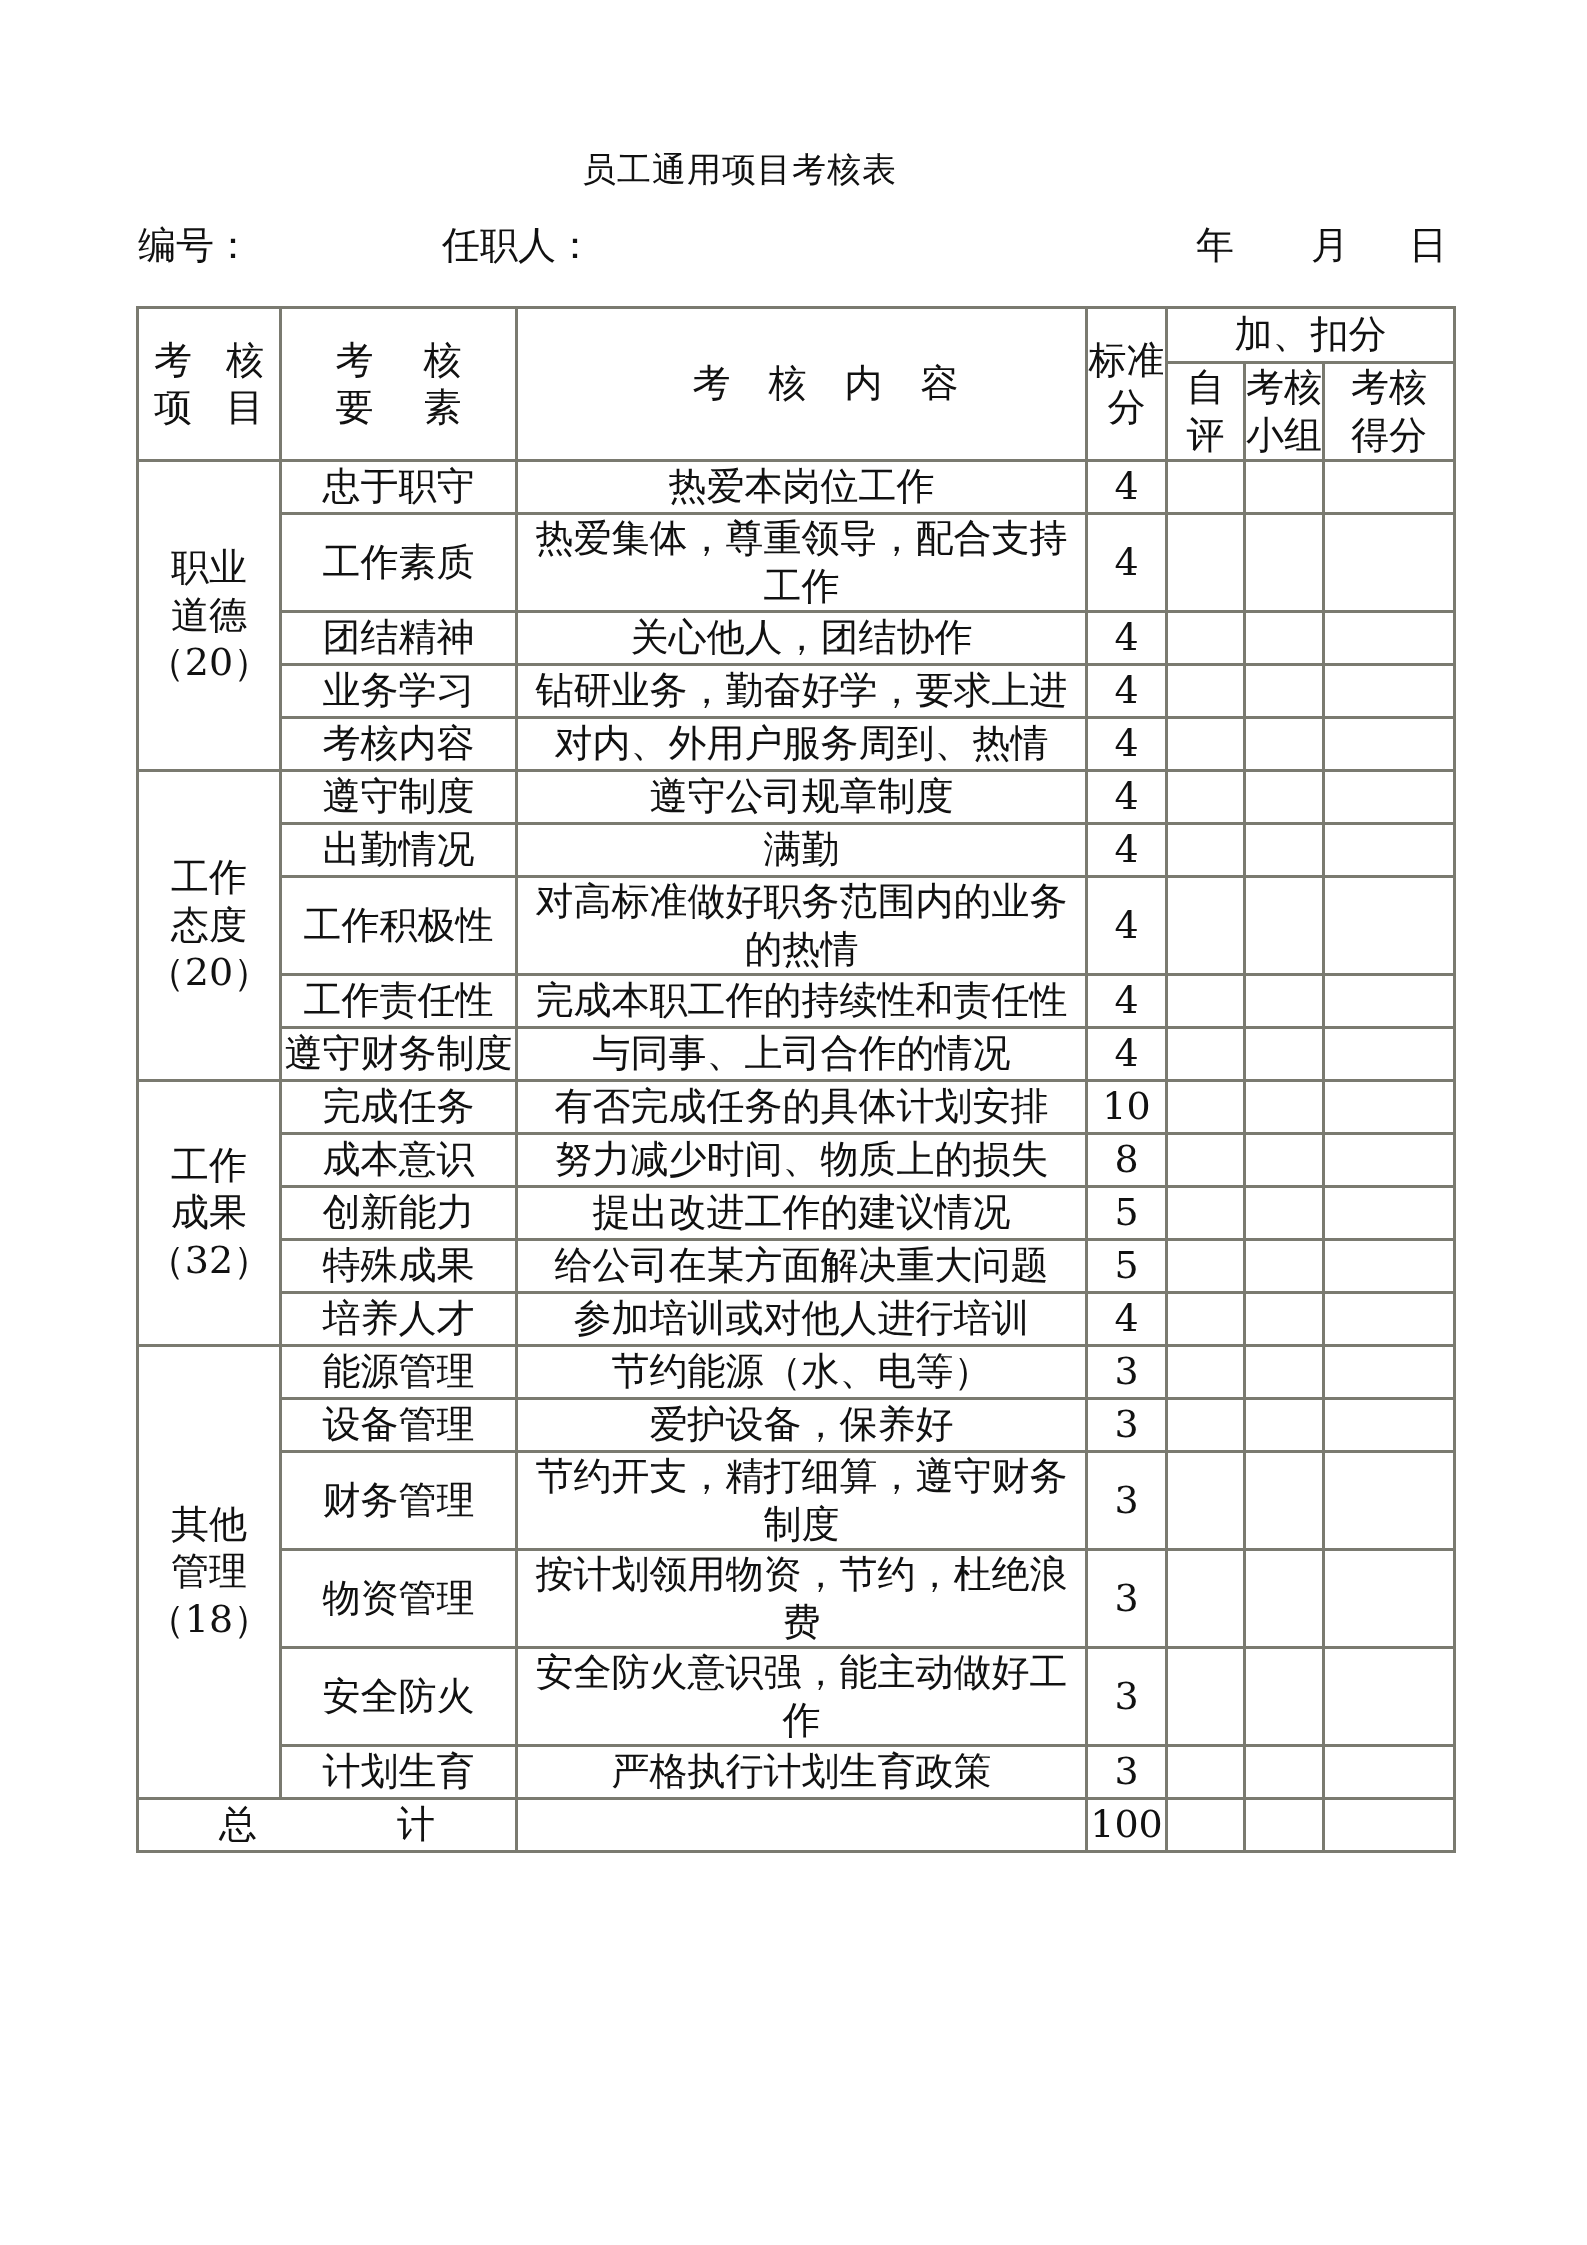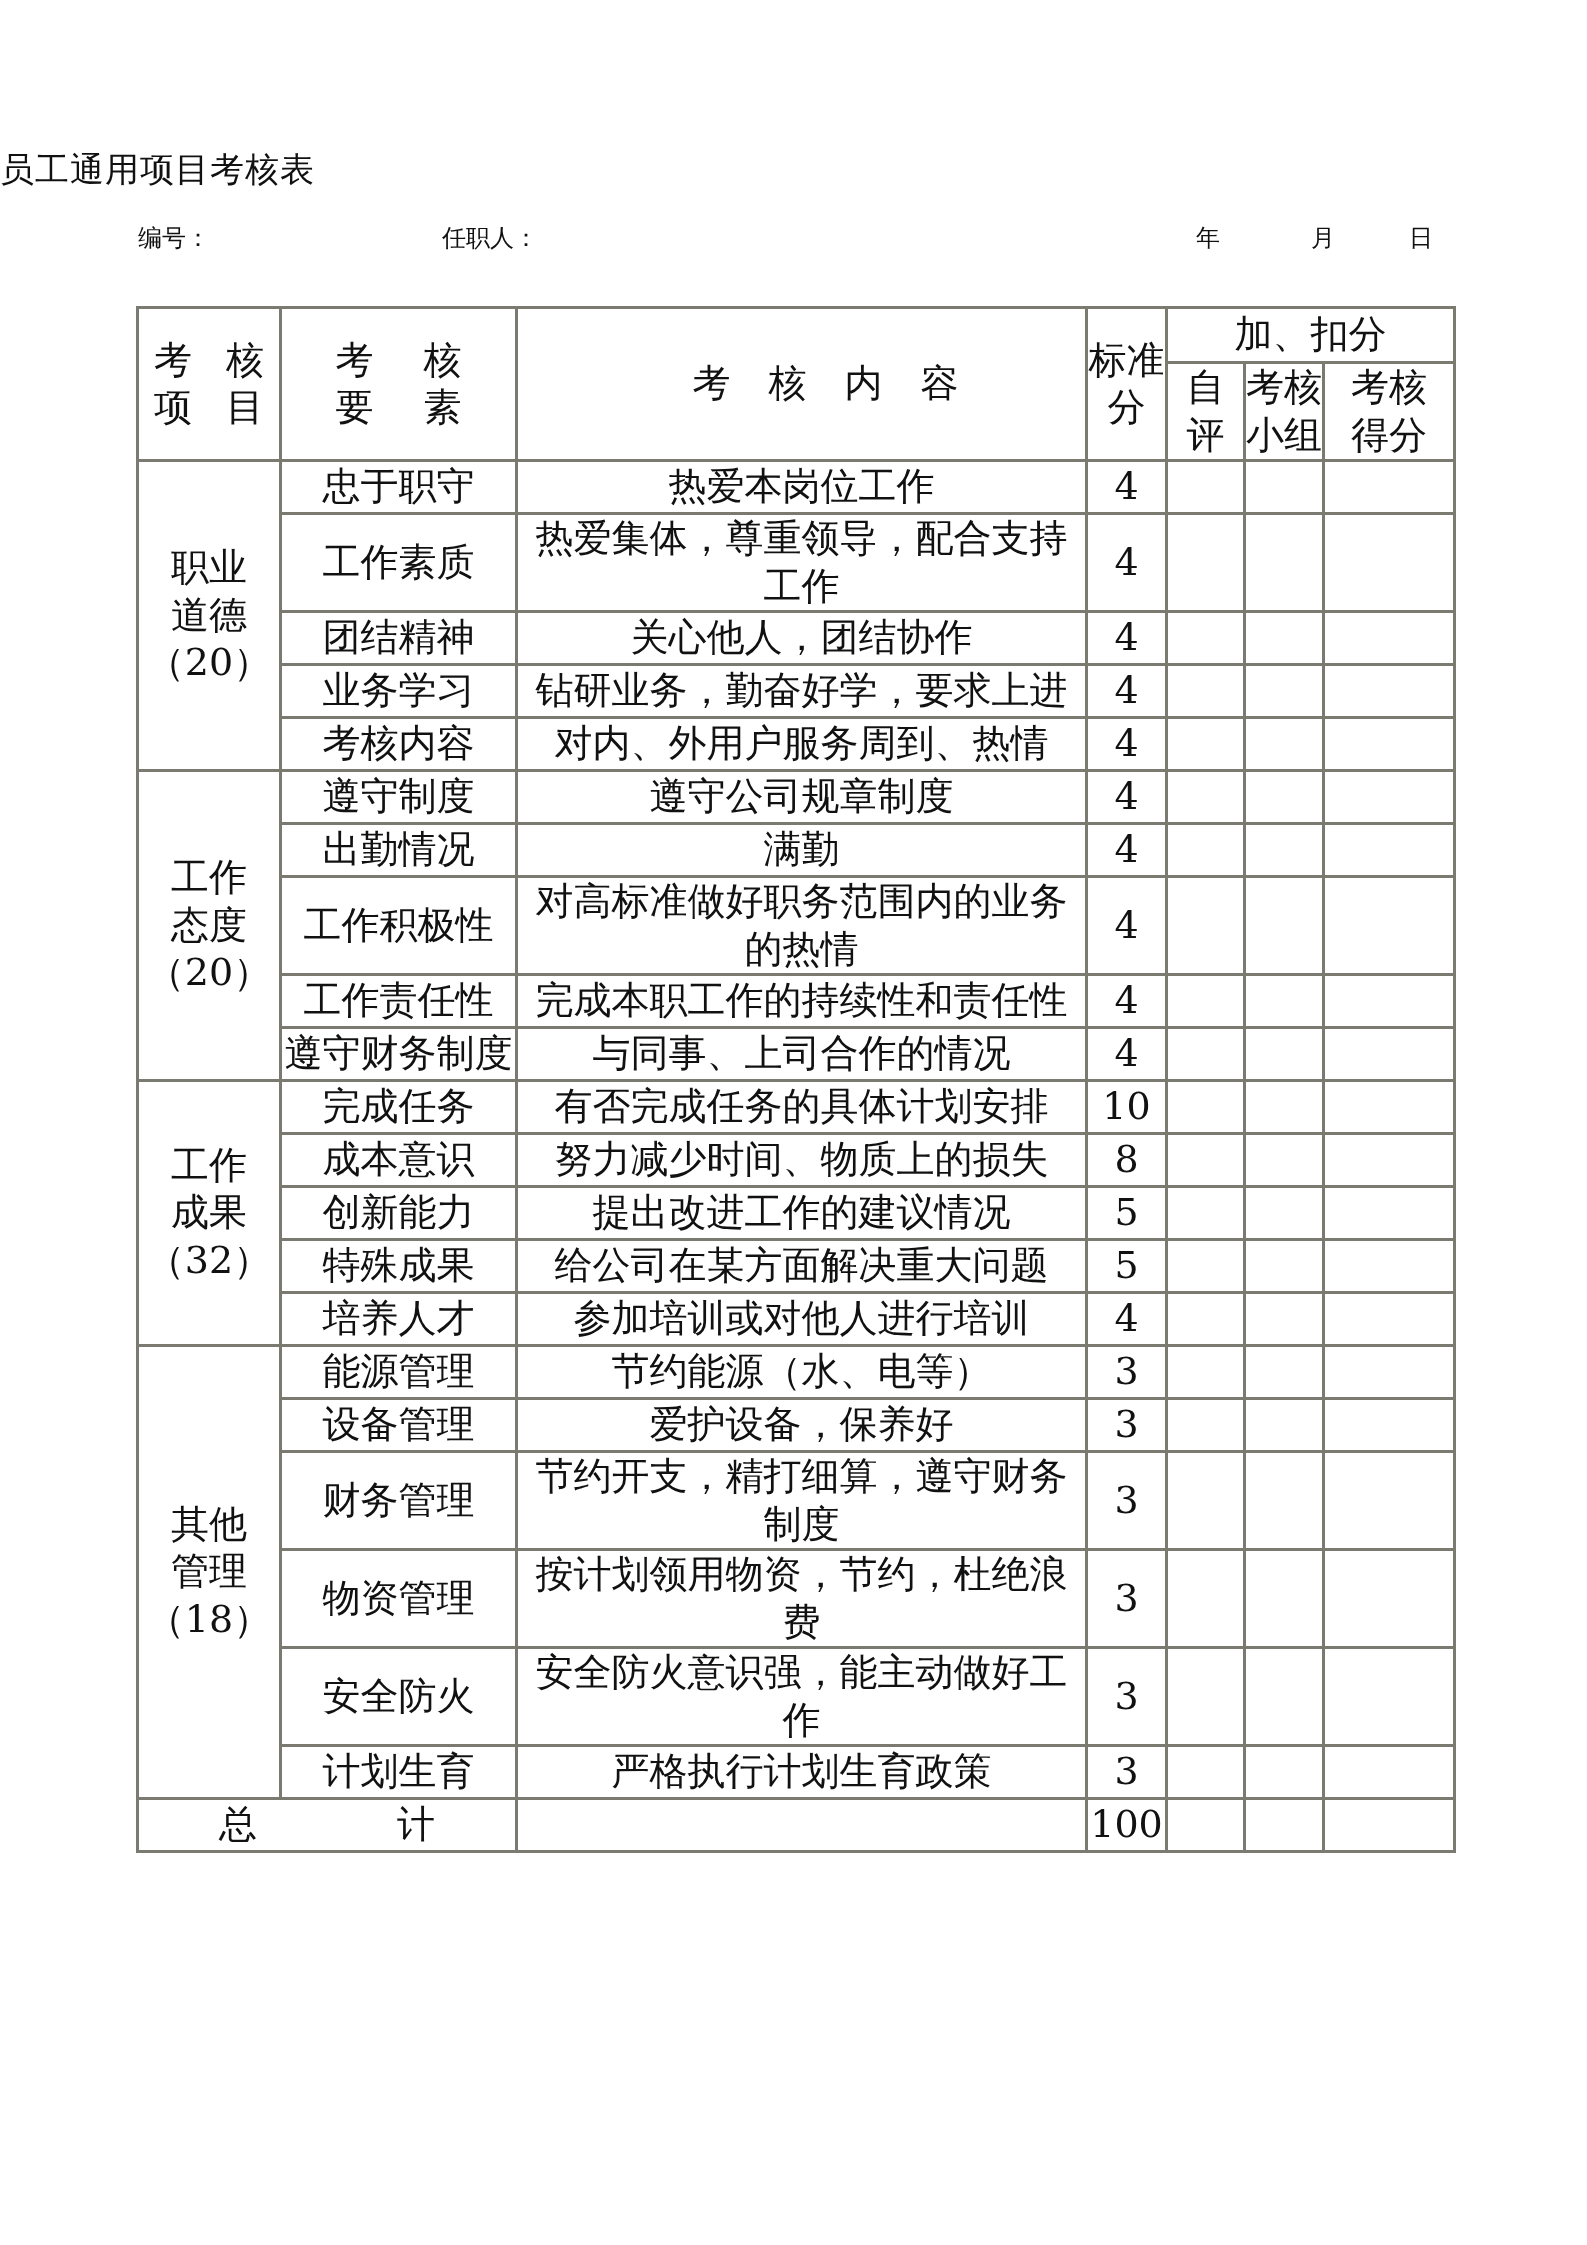--- a/index.html
+++ b/index.html
@@ -13,29 +13,29 @@
       position: relative;
       font-family: "DejaVu Serif", "Liberation Serif", serif;
       color: #111111;
       overflow: hidden;
     }
     .title {
       position: absolute;
       left: 0;
       width: 1479px;
       top: 152px;
-      text-align: left;
+      text-align: center;
       font-size: 34px;
       letter-spacing: 1px;
       line-height: 1;
     }
     .meta {
       position: absolute;
       top: 226px;
-      font-size: 24px;
+      font-size: 38px;
       line-height: 1;
     }
     .meta-no { left: 138px; }
     .meta-person { left: 442px; }
     .meta-year { left: 1196px; }
     .meta-month { left: 1311px; }
     .meta-day { left: 1409px; }
 
     table.sheet {
       position: absolute;

